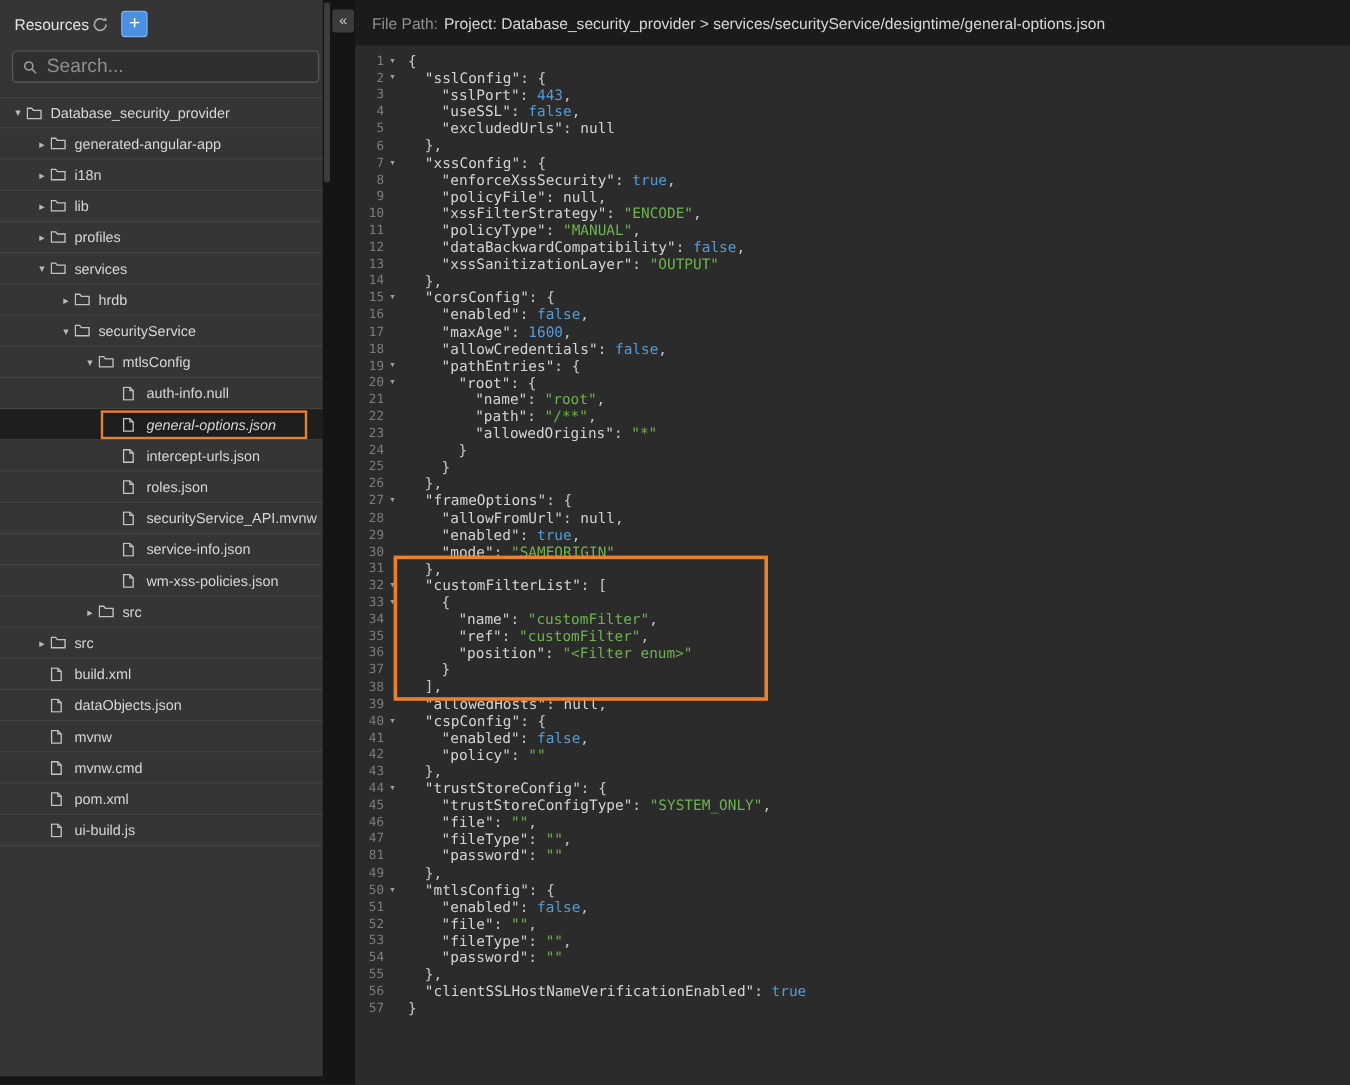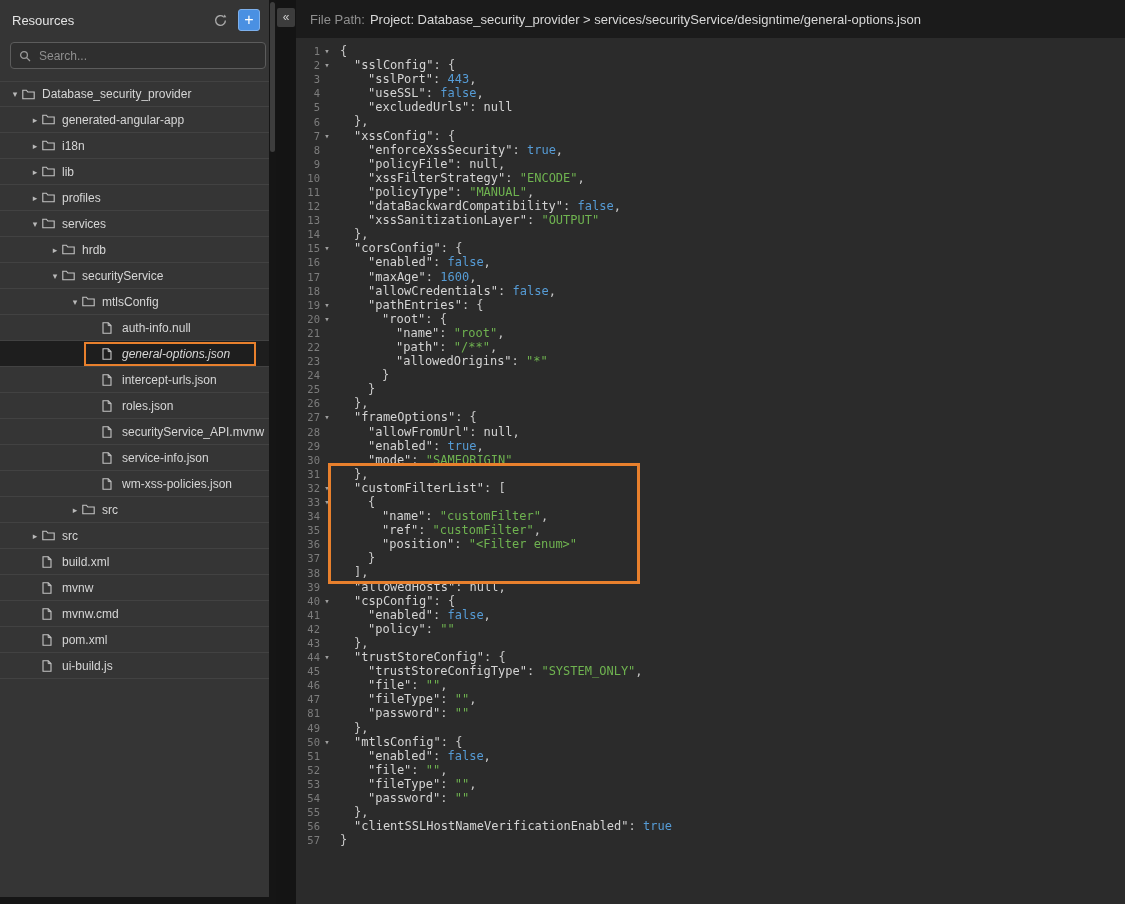--- a/index.html
+++ b/index.html
@@ -5,30 +5,30 @@
   * { box-sizing: border-box; }
   html,body { margin:0; padding:0; }
   body {
     width:1125px; height:904px; overflow:hidden;
     background:#2b2b2b;
     font-family:"Liberation Sans", sans-serif;
     display:flex;
   }
   
   .sidebar { width:276px; min-width:276px; height:100%; background:#353535; position:relative; }
-  .sidebar-header { height:40px; display:flex; align-items:center; justify-content:space-between; padding:0 16px 0 12px; }
+  .sidebar-header { height:40px; display:flex; align-items:center; justify-content:flex-start; padding:0 16px 0 12px; }
   .sidebar-title { color:#e4e4e4; font-size:13px; }
   .sidebar-actions { display:flex; align-items:center; gap:9px; }
   .refresh-btn { width:18px; height:18px; display:flex; align-items:center; justify-content:center; cursor:pointer; }
   .add-btn { width:22px; height:22px; background:var(--blue,#4a90e2); border:1px solid #7db0ec; border-radius:3px;
              color:#fff; font-size:16px; display:flex; align-items:center; justify-content:center; line-height:1; cursor:pointer; }
   .search-wrap { padding:2px 10px 12px 10px; }
   .search-box { height:27px; background:#2f2f2f; border:1px solid #5c5c5c; border-radius:4px;
                 display:flex; align-items:center; padding:0 8px; gap:6px; }
-  .search-box input { background:transparent; border:none; outline:none; color:#cfcfcf; font-size:12px; width:100%;
+  .search-box input { background:transparent; border:none; outline:none; color:#cfcfcf; font-size:16px; width:100%;
                       font-family:"Liberation Sans", sans-serif; }
   .search-box input::placeholder { color:#8f8f8f; }
   .tree { position:relative; }
   .tree-row { height:26px; display:flex; align-items:center; border-bottom:1px solid #424242; width:269px; cursor:pointer; }
   .tree-row:first-child { border-top:1px solid #424242; }
   .tree-row.selected { background:#1e1e1e; }
   .tree-inner { display:inline-flex; align-items:center; }
   .tree-arrow { width:14px; min-width:14px; font-size:9px; color:#b8b8b8; text-align:center; }
   .tree-icon { width:16px; min-width:16px; display:flex; align-items:center; }
   .tree-label { color:#d6d6d6; font-size:12px; margin-left:4px; white-space:nowrap; }
@@ -313,20 +313,32 @@
       </div>
       <div class="tree-row">
         <span class="tree-inner" style="margin-left: 28px;">
           <span class="tree-arrow"></span>
           <span class="tree-icon">
             <svg width="10" height="12" viewBox="0 0 10 12">
               <path d="M1 0.8 h5.2 l2.8 2.8 v7.6 h-8 z" fill="none" stroke="#c4c4c4" stroke-width="1.1"></path>
               <path d="M6.2 0.8 v2.8 h2.8" fill="none" stroke="#c4c4c4" stroke-width="1"></path>
             </svg>
           </span>
+          <span class="tree-label">dataObjects.json</span>
+        </span>
+      </div>
+      <div class="tree-row">
+        <span class="tree-inner" style="margin-left: 28px;">
+          <span class="tree-arrow"></span>
+          <span class="tree-icon">
+            <svg width="10" height="12" viewBox="0 0 10 12">
+              <path d="M1 0.8 h5.2 l2.8 2.8 v7.6 h-8 z" fill="none" stroke="#c4c4c4" stroke-width="1.1"></path>
+              <path d="M6.2 0.8 v2.8 h2.8" fill="none" stroke="#c4c4c4" stroke-width="1"></path>
+            </svg>
+          </span>
           <span class="tree-label">mvnw</span>
         </span>
       </div>
       <div class="tree-row">
         <span class="tree-inner" style="margin-left: 28px;">
           <span class="tree-arrow"></span>
           <span class="tree-icon">
             <svg width="10" height="12" viewBox="0 0 10 12">
               <path d="M1 0.8 h5.2 l2.8 2.8 v7.6 h-8 z" fill="none" stroke="#c4c4c4" stroke-width="1.1"></path>
               <path d="M6.2 0.8 v2.8 h2.8" fill="none" stroke="#c4c4c4" stroke-width="1"></path>

